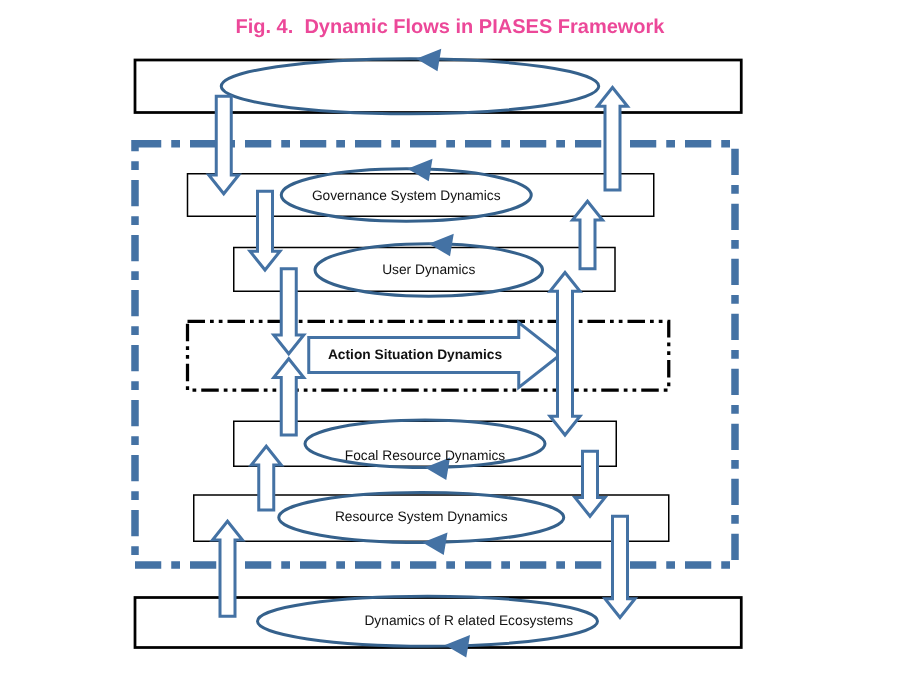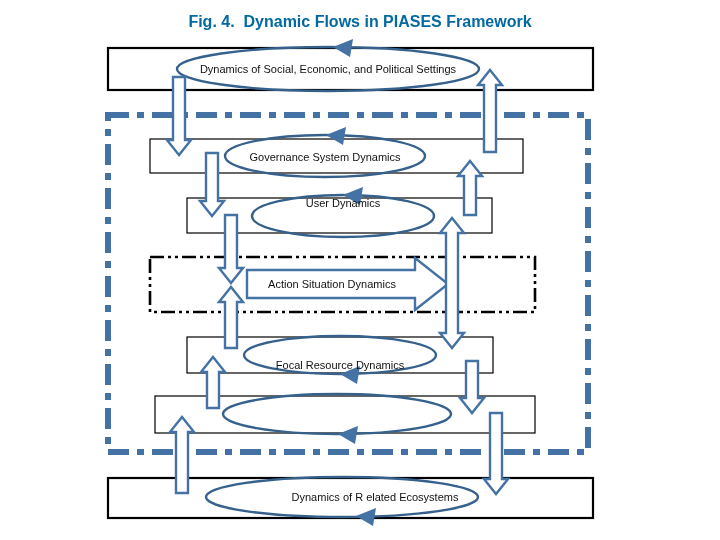--- a/index.html
+++ b/index.html
@@ -9,21 +9,21 @@
     background:#ffffff;
     font-family:"Liberation Sans", sans-serif;
     overflow:hidden;
   }
   .fig-title{
     position:absolute;
     left:0;top:13px;width:720px;
     text-align:center;
     font-size:16px;
     font-weight:bold;
-    color:#0369a1;
+    color:#ec4899;
     white-space:pre;
     letter-spacing:0px;
   }
   .diagram-svg{position:absolute;left:0;top:0;}
   .node-label{
     position:absolute;
     transform:translate(-50%,-50%);
     font-size:11px;
     color:#111111;
     white-space:pre;
@@ -74,20 +74,20 @@
     <path d="M 225 348 L 225 302 L 219 302 L 231 287 L 243 302 L 237 302 L 237 348 Z" fill="#ffffff" stroke="#4472a4" stroke-width="2.4"></path>
     <path d="M 207 408 L 207 372 L 201 372 L 213 357 L 225 372 L 219 372 L 219 408 Z" fill="#ffffff" stroke="#4472a4" stroke-width="2.4"></path>
     <path d="M 176 493 L 176 432 L 170 432 L 182 417 L 194 432 L 188 432 L 188 493 Z" fill="#ffffff" stroke="#4472a4" stroke-width="2.4"></path>
     <path d="M 446 233 L 440 233 L 452 218 L 464 233 L 458 233 L 458 333 L 464 333 L 452 348 L 440 333 L 446 333 Z" fill="#ffffff" stroke="#4472a4" stroke-width="2.4"></path>
     <path d="M 464 215 L 464 176 L 458 176 L 470 161 L 482 176 L 476 176 L 476 215 Z" fill="#ffffff" stroke="#4472a4" stroke-width="2.4"></path>
     <path d="M 484 152 L 484 85 L 478 85 L 490 70 L 502 85 L 496 85 L 496 152 Z" fill="#ffffff" stroke="#4472a4" stroke-width="2.4"></path>
     <path d="M 466 361 L 466 398 L 460 398 L 472 413 L 484 398 L 478 398 L 478 361 Z" fill="#ffffff" stroke="#4472a4" stroke-width="2.4"></path>
     <path d="M 490 413 L 490 479 L 484 479 L 496 494 L 508 479 L 502 479 L 502 413 Z" fill="#ffffff" stroke="#4472a4" stroke-width="2.4"></path>
   </svg>
 
-  <div class="node-label" style="left:328px;top:69px;">Dynamics of Social, Economic, and Political Settings</div>
   <div class="node-label" style="left:325px;top:157px;">Governance System Dynamics</div>
-  <div class="node-label" style="left:343px;top:203px;">User Dynamics</div>
-  <div class="node-label" style="left:332px;top:284px;">Action Situation Dynamics</div>
+  <div class="node-label" style="left:343px;top:216px;">User Dynamics</div>
+  <div class="node-label" style="left:332px;top:284px;font-weight:bold;">Action Situation Dynamics</div>
   <div class="node-label" style="left:340px;top:355px;margin-top:10px;">Focal Resource Dynamics</div>
+  <div class="node-label" style="left:337px;top:414px;">Resource System Dynamics</div>
   <div class="node-label" style="left:342px;top:497px;margin-left:33px;">Dynamics of R elated Ecosystems</div>
 
 </div>
 
 </body></html>

